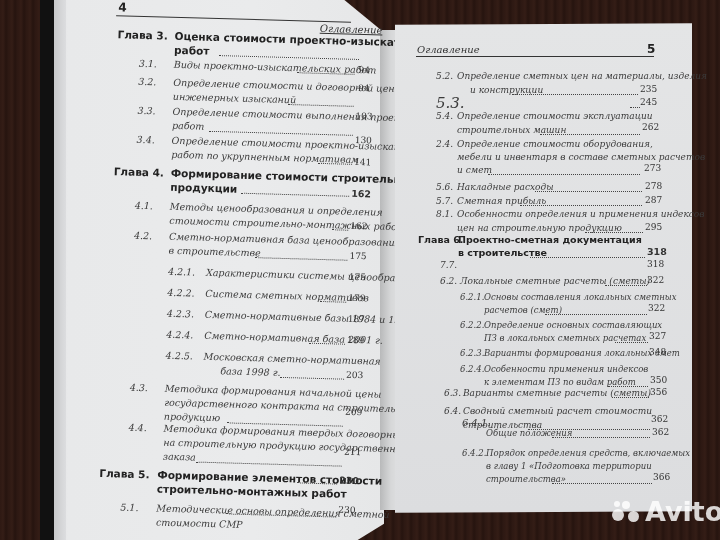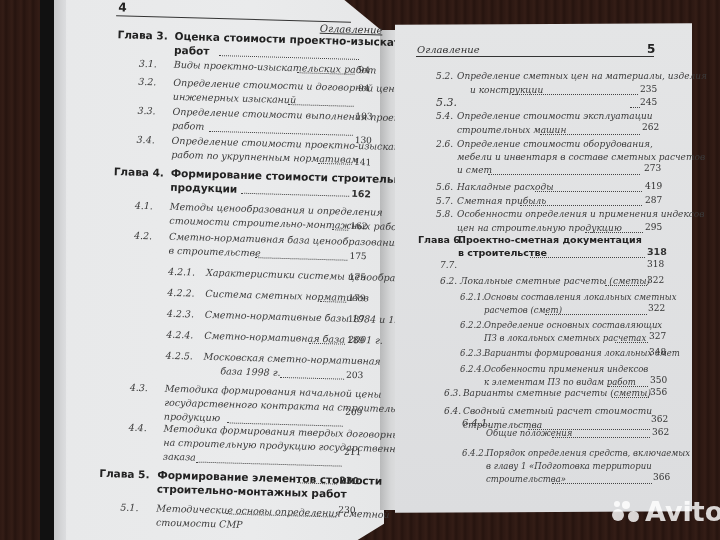--- a/index.html
+++ b/index.html
@@ -159,48 +159,48 @@
   <span class="txt hdr-title" style="left:417px;top:44px;text-decoration:none;">Оглавление</span>
   <div class="rule" style="left:416px;top:56px;width:238px;"></div>
   <span class="txt hdr-num" style="left:647px;top:42px;">5</span>
 
   <span class="txt it" style="left:436px;top:69px;font-size:9px;">5.2.</span>
   <span class="txt it" style="left:457px;top:69px;font-size:9px;">Определение сметных цен на материалы, изделия</span>
   <span class="txt it" style="left:470px;top:83px;font-size:9px;">и конструкции</span>
   <div class="dots" style="left:512px;top:94px;width:126px;"></div>
   <span class="pg" style="left:640px;top:84px;">235</span>
 
-  <span class="txt it" style="left:436px;top:96px;font-size:11px;">5.3.</span>
+  <span class="txt it" style="left:436px;top:96px;font-size:15px;">5.3.</span>
   <div class="dots" style="left:630px;top:107px;width:10px;"></div>
   <span class="pg" style="left:640px;top:97px;">245</span>
 
   <span class="txt it" style="left:436px;top:109px;font-size:9px;">5.4.</span>
   <span class="txt it" style="left:457px;top:109px;font-size:9px;">Определение стоимости эксплуатации</span>
   <span class="txt it" style="left:457px;top:123px;font-size:9px;">строительных машин</span>
   <div class="dots" style="left:540px;top:134px;width:100px;"></div>
   <span class="pg" style="left:642px;top:122px;">262</span>
 
-  <span class="txt it" style="left:436px;top:137px;font-size:9px;">2.6.</span>
+  <span class="txt it" style="left:436px;top:137px;font-size:9px;">2.4.</span>
   <span class="txt it" style="left:457px;top:137px;font-size:9px;text-align:right;">Определение стоимости оборудования,</span>
   <span class="txt it" style="left:457px;top:150px;font-size:9px;">мебели и инвентаря в составе сметных расчетов</span>
   <span class="txt it" style="left:457px;top:163px;font-size:9px;">и смет</span>
   <div class="dots" style="left:488px;top:174px;width:152px;"></div>
   <span class="pg" style="left:644px;top:163px;">273</span>
 
   <span class="txt it" style="left:436px;top:180px;font-size:9px;">5.6.</span>
   <span class="txt it" style="left:457px;top:180px;font-size:9px;">Накладные расходы</span>
   <div class="dots" style="left:535px;top:191px;width:107px;"></div>
-  <span class="pg" style="left:645px;top:181px;">419</span>
+  <span class="pg" style="left:645px;top:181px;">278</span>
 
   <span class="txt it" style="left:436px;top:194px;font-size:9px;">5.7.</span>
   <span class="txt it" style="left:457px;top:194px;font-size:9px;">Сметная прибыль</span>
   <div class="dots" style="left:520px;top:205px;width:122px;"></div>
   <span class="pg" style="left:645px;top:195px;">287</span>
 
-  <span class="txt it" style="left:436px;top:207px;font-size:9px;">5.8.</span>
+  <span class="txt it" style="left:436px;top:207px;font-size:9px;">8.1.</span>
   <span class="txt it" style="left:457px;top:207px;font-size:9px;">Особенности определения и применения индексов</span>
   <span class="txt it" style="left:457px;top:221px;font-size:9px;">цен на строительную продукцию</span>
   <div class="dots" style="left:585px;top:232px;width:58px;"></div>
   <span class="pg" style="left:645px;top:222px;">295</span>
 
   <span class="txt ch" style="left:418px;top:233px;font-size:9.5px;text-align:center;">Глава 6.</span>
   <span class="txt ch" style="left:458px;top:233px;font-size:9.5px;">Проектно-сметная документация</span>
   <span class="txt ch" style="left:458px;top:246px;font-size:9.5px;">в строительстве</span>
   <div class="dots" style="left:530px;top:257px;width:115px;"></div>
   <span class="pg pgb" style="left:647px;top:246px;">318</span>

